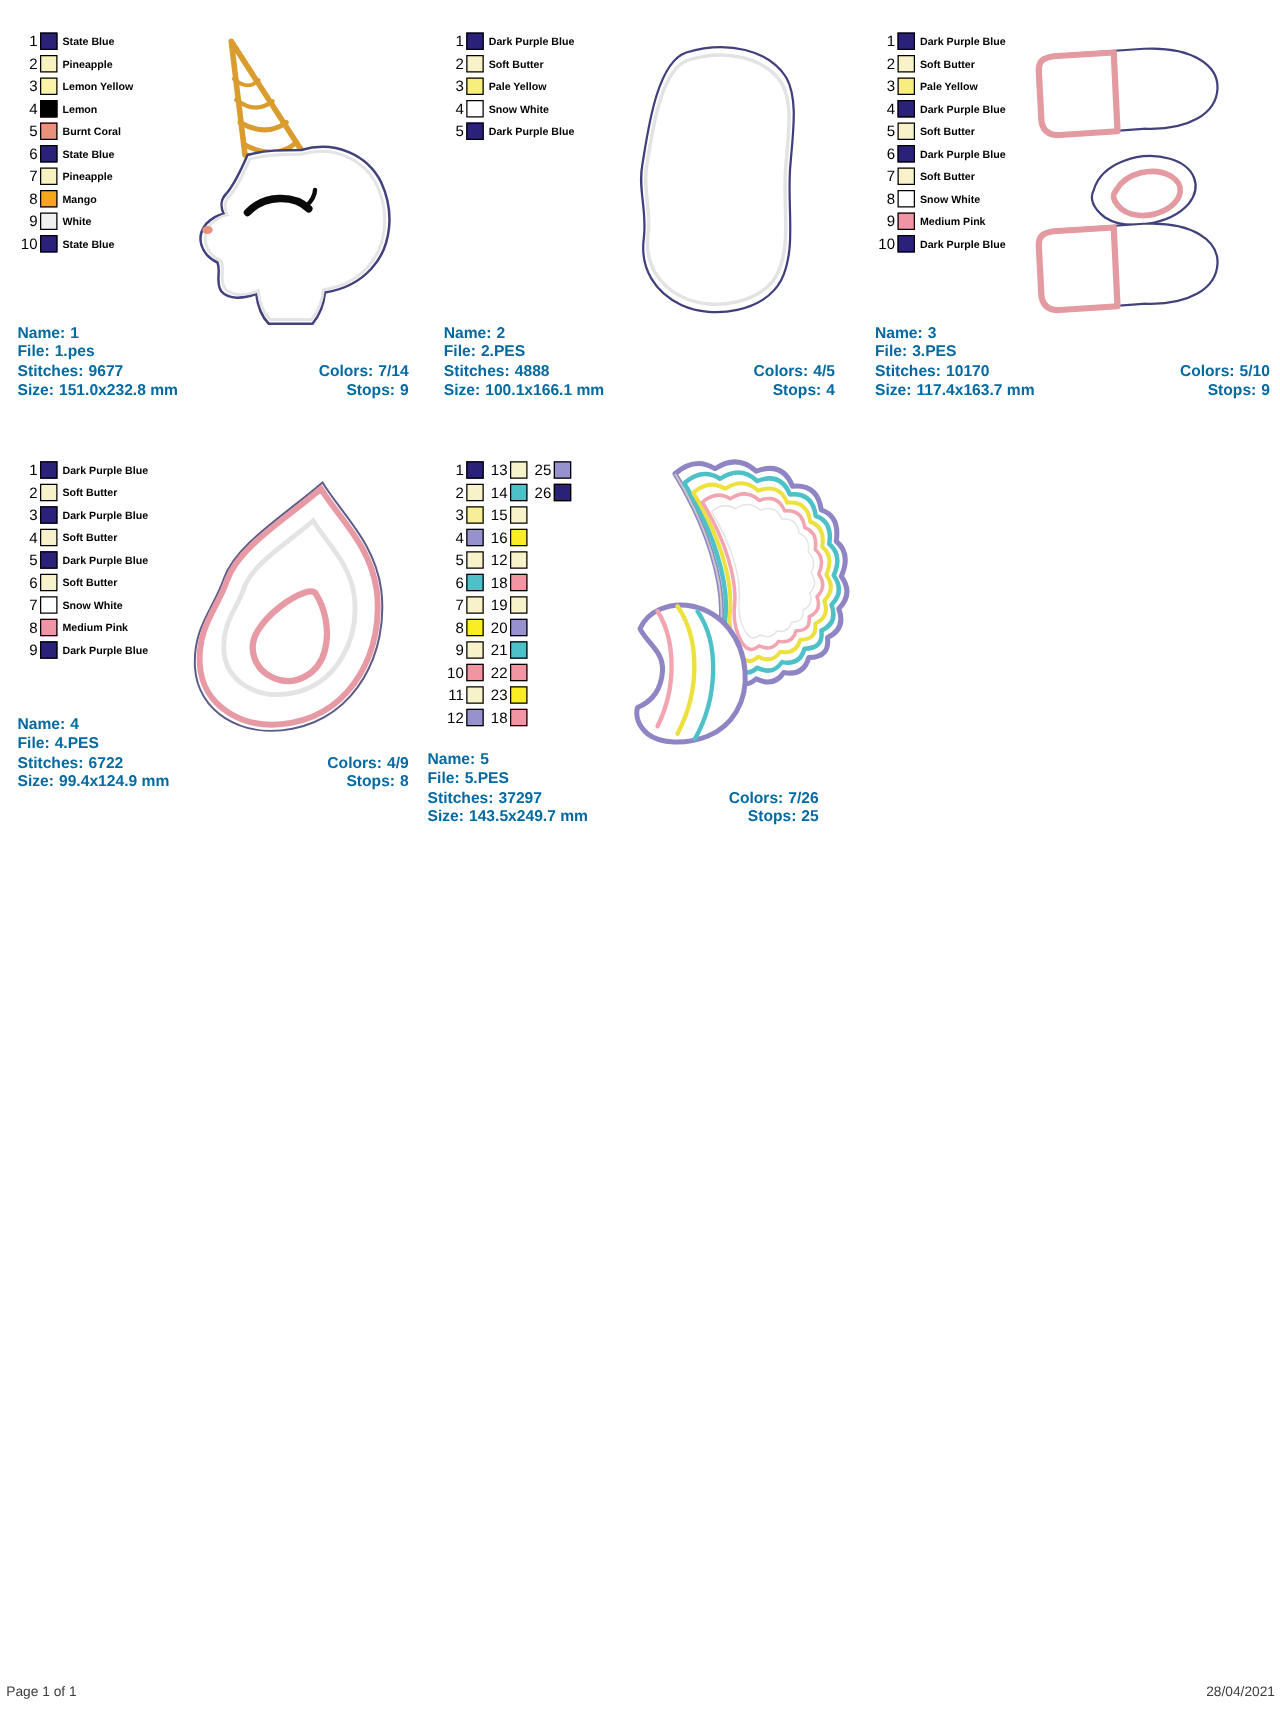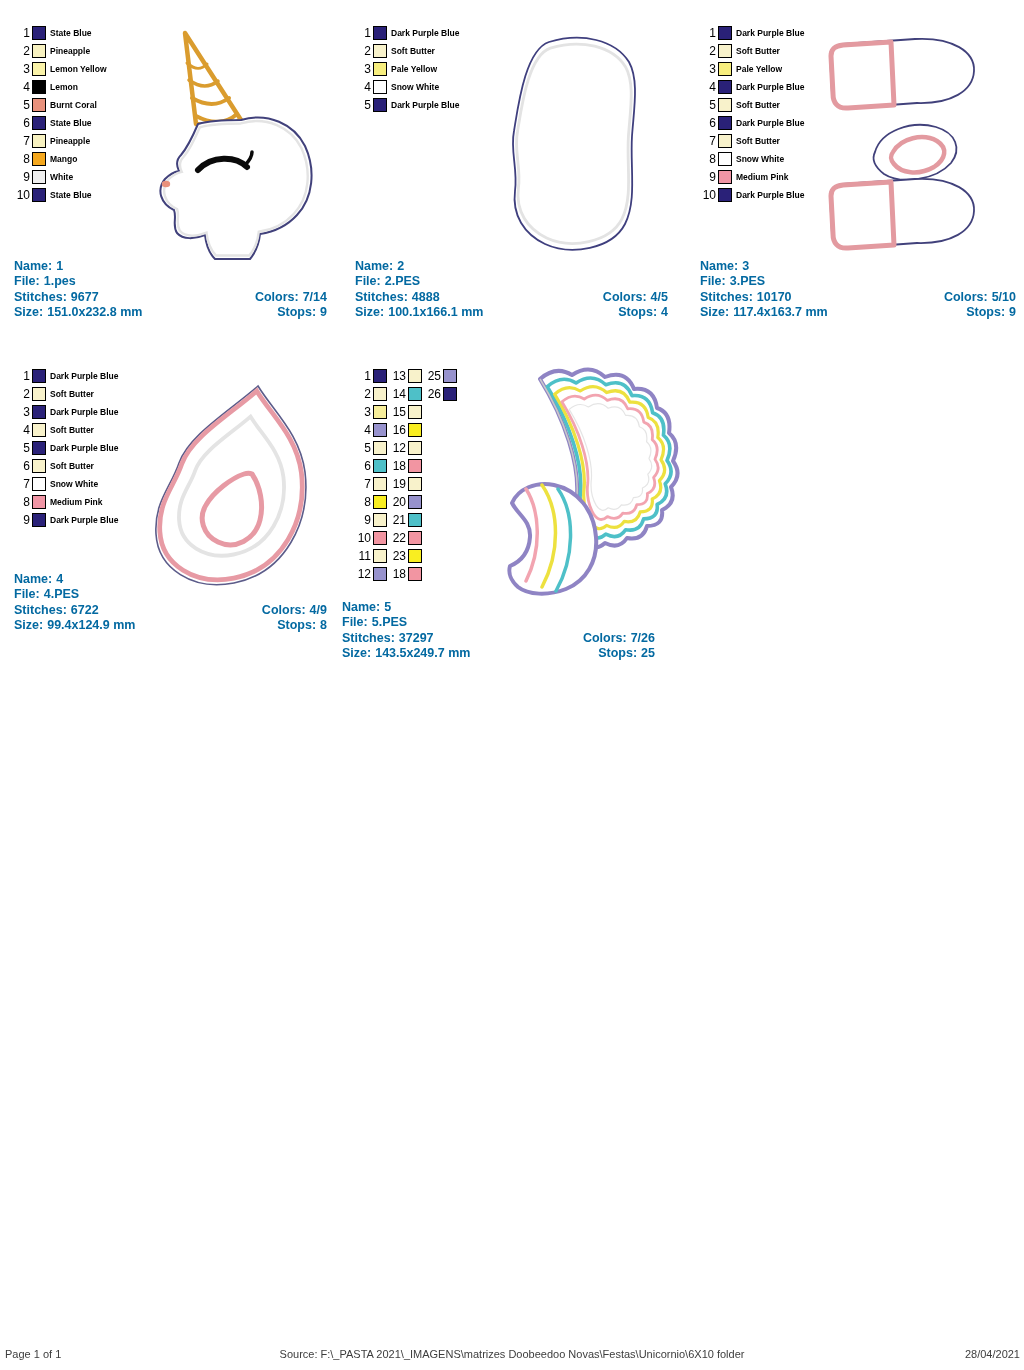--- a/index.html
+++ b/index.html
@@ -428,16 +428,15 @@
       <span><span>Stitches:</span><span class="iv">37297</span></span>
       <span><span>Colors:</span><span class="iv">7/26</span></span>
     </div>
     <div class="iline two">
       <span><span>Size:</span><span class="iv">143.5x249.7 mm</span></span>
       <span><span>Stops:</span><span class="iv">25</span></span>
     </div>
   </div>
 
   <span class="footer-item" style="left:5px">Page 1 of 1</span>
-  <span class="footer-item footer-center">Source: F:\_PASTA 2021\_IMAGENS\matrizes Doobeedoo Novas\Festas\Unicornio\6X10 folder</span>
   <span class="footer-item" style="right:4px">28/04/2021</span>
 
 </div>
 
 </body></html>

